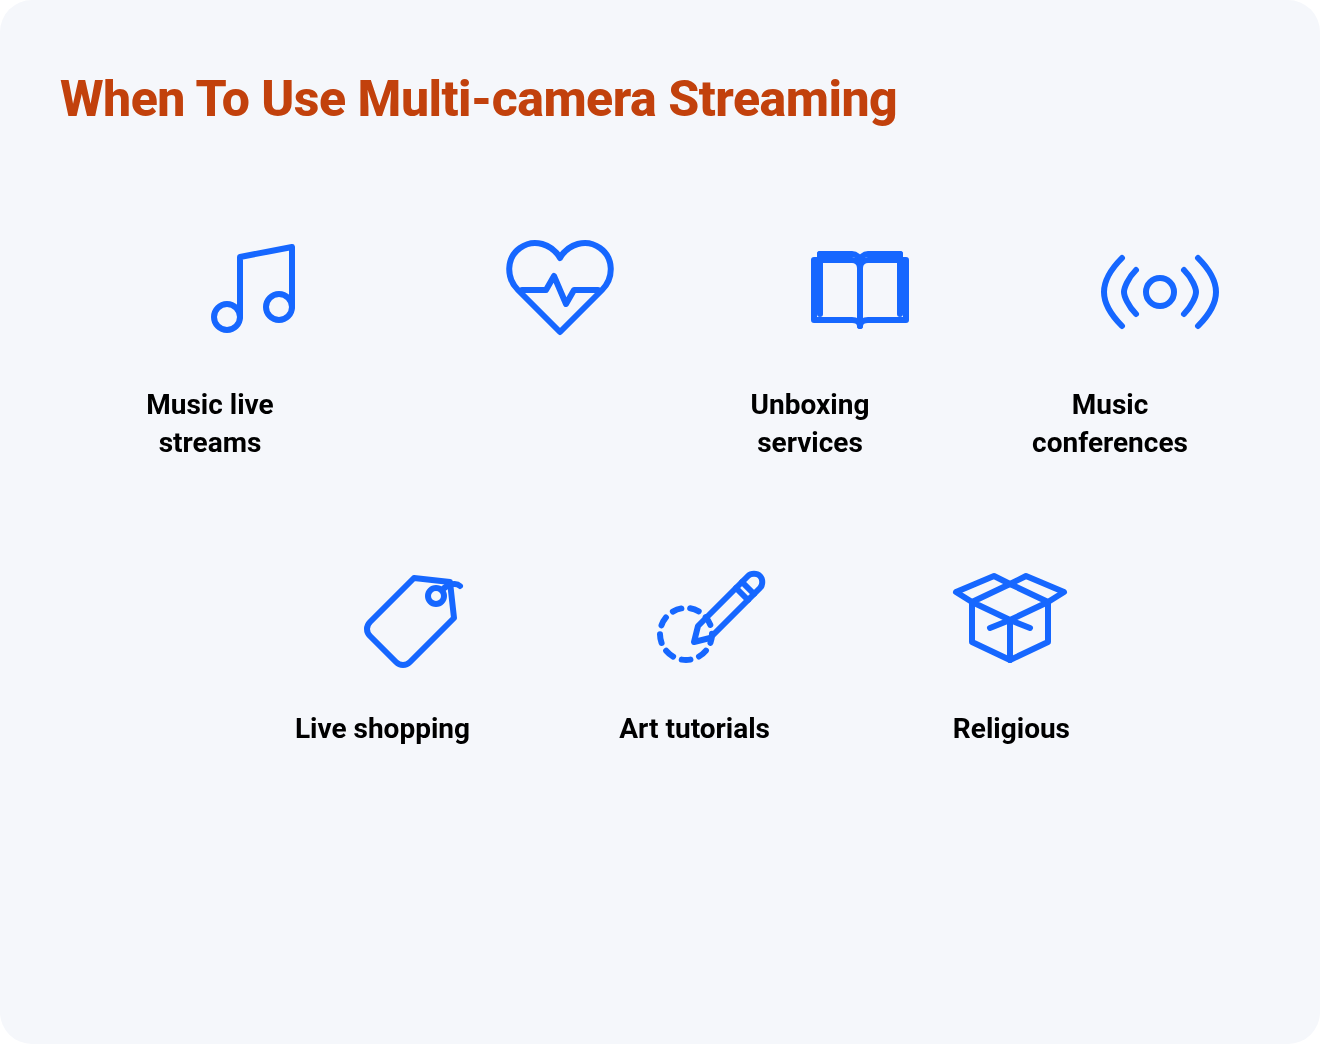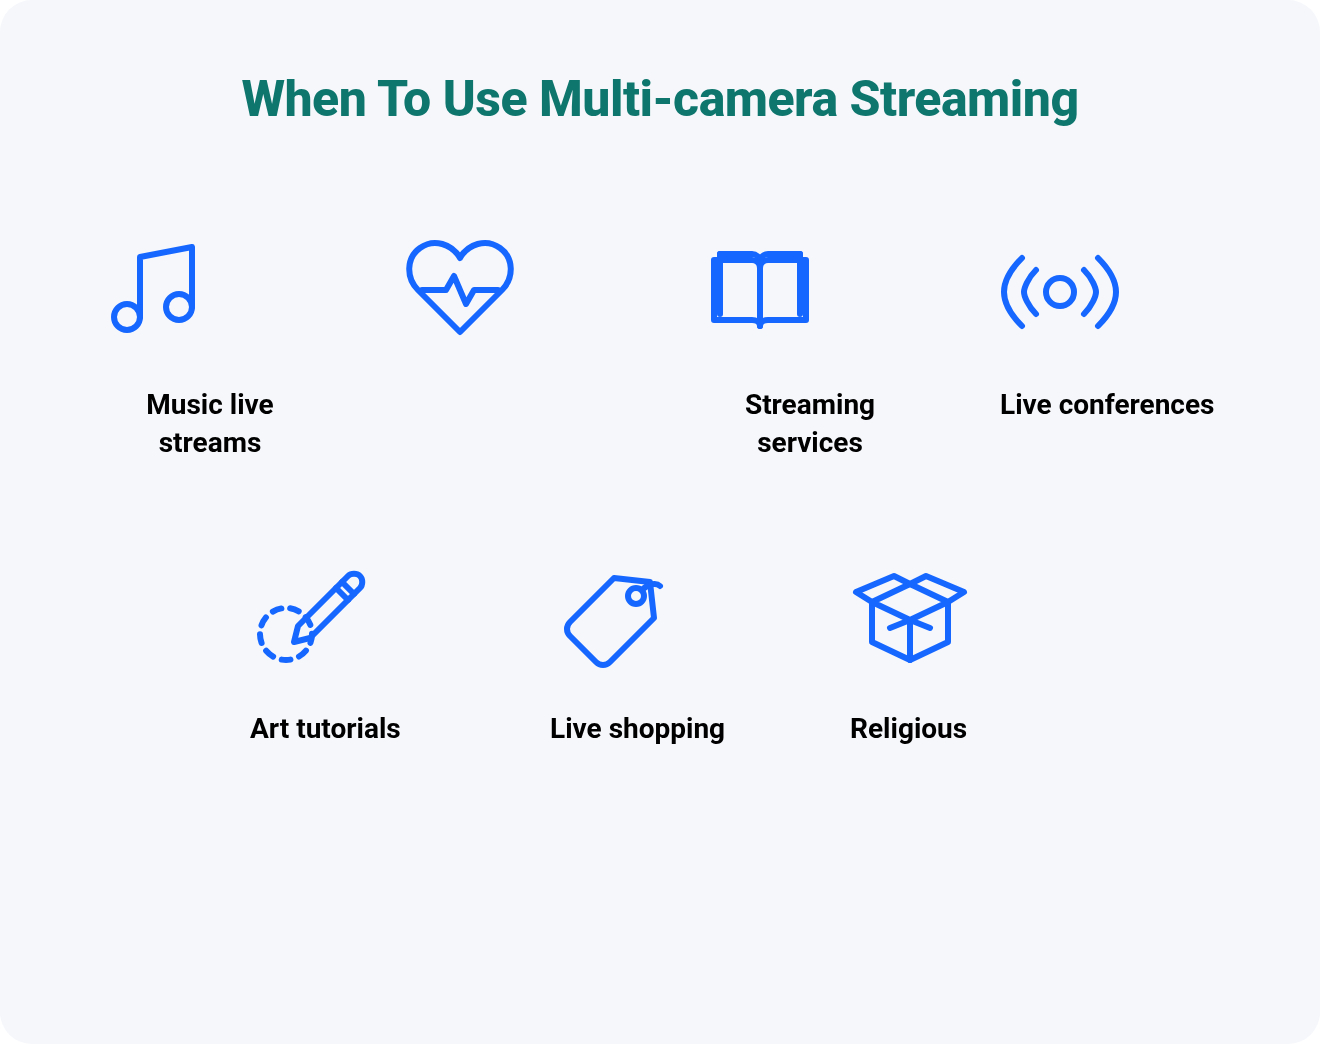--- a/index.html
+++ b/index.html
@@ -18,41 +18,41 @@
       height: 100%;
       background: #f5f7fb;
       border-radius: 32px;
       padding: 70px 60px 60px 60px;
       display: flex;
       flex-direction: column;
     }
     .title {
       font-size: 50px;
       font-weight: 800;
-      color: #0f766e;
-      text-align: center;
+      color: #c2410c;
+      text-align: left;
       margin-bottom: 100px;
       letter-spacing: -0.5px;
     }
     .grid {
       display: flex;
       flex-direction: column;
       gap: 90px;
       align-items: center;
     }
     .row {
       display: flex;
       justify-content: center;
       gap: 80px;
       width: 100%;
     }
     .item {
       display: flex;
       flex-direction: column;
-      align-items: flex-start;
+      align-items: flex-end;
       width: 220px;
     }
     .icon-box {
       height: 128px;
       display: flex;
       align-items: center;
       justify-content: center;
       margin-bottom: 30px;
     }
     .icon-box svg {
@@ -100,61 +100,61 @@
         <div class="icon-box">
           <svg viewBox="0 0 120 120" fill="none" stroke="#1667ff" stroke-width="6" stroke-linecap="round" stroke-linejoin="round">
             <path d="M14 28 H52 C56 28 60 31 60 36 V94 C60 90 56 88 52 88 H14 Z"></path>
             <path d="M106 28 H68 C64 28 60 31 60 36 V94 C60 90 64 88 68 88 H106 Z"></path>
             <path d="M20 22 V82"></path>
             <path d="M100 22 V82"></path>
             <path d="M20 22 H52 C56 22 60 25 60 30"></path>
             <path d="M100 22 H68 C64 22 60 25 60 30"></path>
           </svg>
         </div>
-        <div class="label">Streaming services</div>
+        <div class="label">Unboxing services</div>
       </div>
 
       <div class="item">
         <div class="icon-box">
           <svg viewBox="0 0 120 120" fill="none" stroke="#1667ff" stroke-width="6" stroke-linecap="round" stroke-linejoin="round">
             <circle cx="60" cy="60" r="14"></circle>
             <path d="M36 38 C28 46 24 56 24 60 C24 64 28 74 36 82"></path>
             <path d="M84 38 C92 46 96 56 96 60 C96 64 92 74 84 82"></path>
             <path d="M22 26 C10 38 4 50 4 60 C4 70 10 82 22 94"></path>
             <path d="M98 26 C110 38 116 50 116 60 C116 70 110 82 98 94"></path>
           </svg>
         </div>
-        <div class="label">Live conferences</div>
+        <div class="label">Music conferences</div>
       </div>
 
     </div>
 
     <div class="row">
+
+      <div class="item">
+        <div class="icon-box">
+          <svg viewBox="0 0 120 120" fill="none" stroke="#1667ff" stroke-width="6" stroke-linecap="round" stroke-linejoin="round">
+            <path d="M20 66 L64 22 L100 26 L104 62 L60 106 C56 110 50 110 46 106 L20 80 C16 76 16 70 20 66 Z"></path>
+            <circle cx="86" cy="40" r="8"></circle>
+            <path d="M92 34 C98 28 106 26 110 30"></path>
+          </svg>
+        </div>
+        <div class="label">Live shopping</div>
+      </div>
 
       <div class="item">
         <div class="icon-box">
           <svg viewBox="0 0 120 120" fill="none" stroke="#1667ff" stroke-width="6" stroke-linecap="round" stroke-linejoin="round">
             <circle cx="36" cy="78" r="26" stroke-dasharray="9 9"></circle>
             <path d="M48 70 L92 26 L104 38 L60 82 L44 86 Z"></path>
             <path d="M86 32 L98 44"></path>
             <path d="M92 26 L98 20 C101 17 107 17 110 20 C113 23 113 29 110 32 L104 38"></path>
           </svg>
         </div>
         <div class="label">Art tutorials</div>
-      </div>
-
-      <div class="item">
-        <div class="icon-box">
-          <svg viewBox="0 0 120 120" fill="none" stroke="#1667ff" stroke-width="6" stroke-linecap="round" stroke-linejoin="round">
-            <path d="M20 66 L64 22 L100 26 L104 62 L60 106 C56 110 50 110 46 106 L20 80 C16 76 16 70 20 66 Z"></path>
-            <circle cx="86" cy="40" r="8"></circle>
-            <path d="M92 34 C98 28 106 26 110 30"></path>
-          </svg>
-        </div>
-        <div class="label">Live shopping</div>
       </div>
 
       <div class="item">
         <div class="icon-box">
           <svg viewBox="0 0 120 120" fill="none" stroke="#1667ff" stroke-width="6" stroke-linecap="round" stroke-linejoin="round">
             <path d="M22 46 L60 28 L98 46 L60 64 Z"></path>
             <path d="M22 46 V86 L60 104 V64"></path>
             <path d="M98 46 V86 L60 104"></path>
             <path d="M22 46 L6 36 L44 20 L60 28"></path>
             <path d="M98 46 L114 36 L76 20 L60 28"></path>

